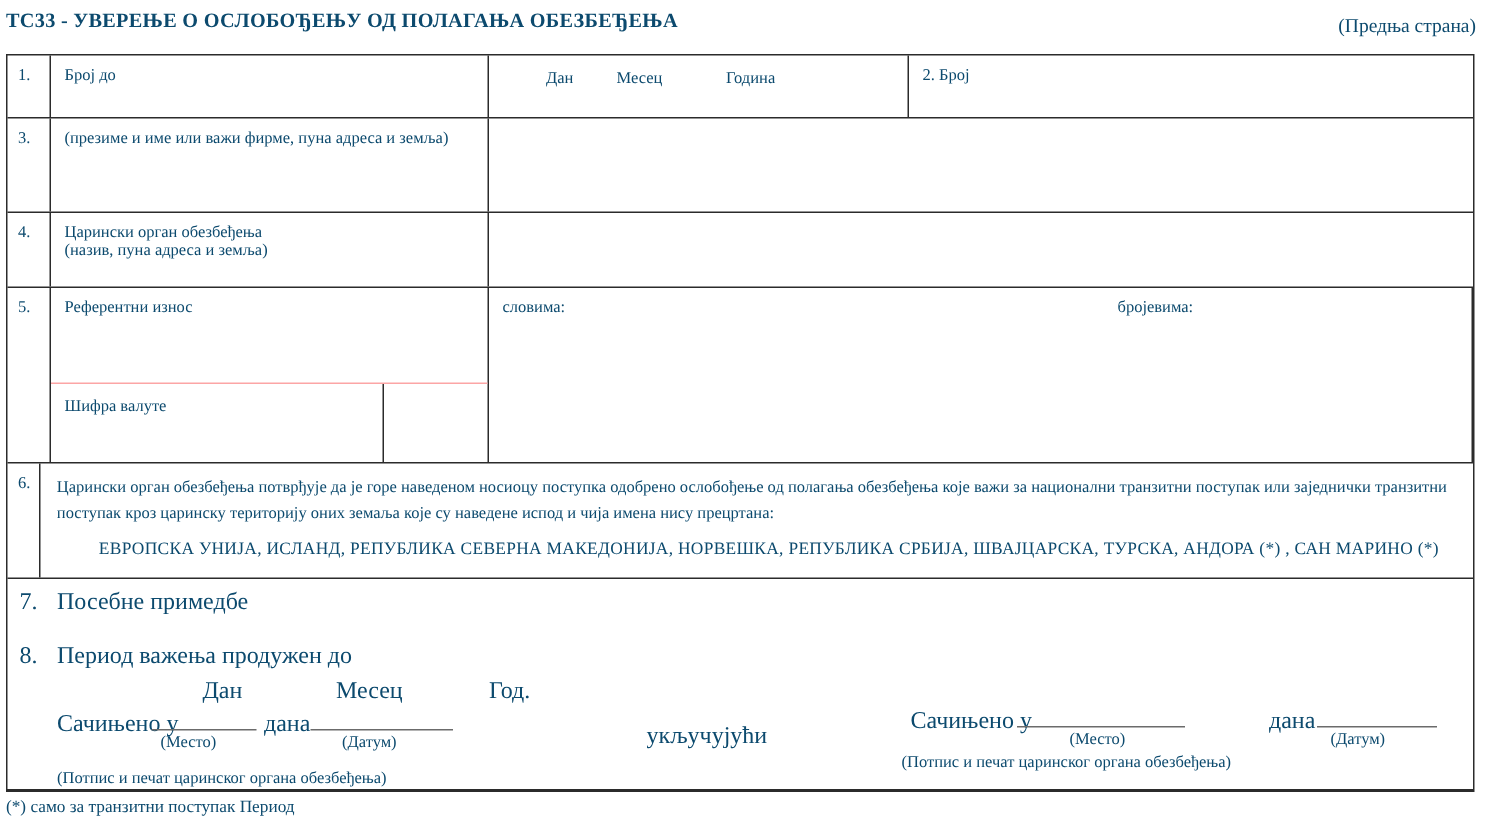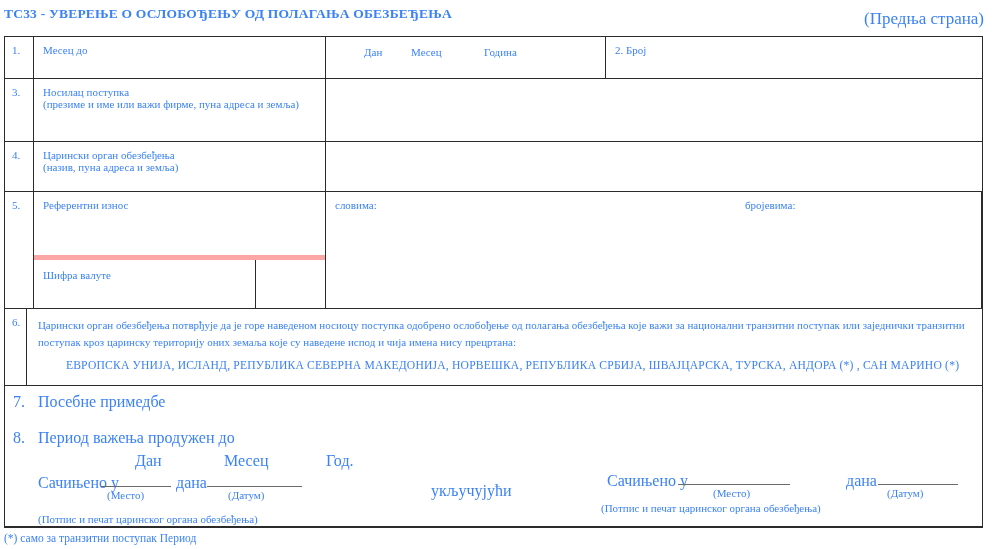--- a/index.html
+++ b/index.html
@@ -1,26 +1,26 @@
 <!DOCTYPE html>
 <html><head>
 <meta charset="utf-8">
 <style>
   * { margin:0; padding:0; box-sizing:border-box; }
   html,body { background:#ffffff; }
   .page {
     position:relative; width:1000px; height:549px; background:#ffffff;
-    font-family:"Liberation Serif","DejaVu Serif",serif; color:#3b82f6;
+    font-family:"Liberation Serif","DejaVu Serif",serif; color:#0c4a6e;
     overflow:hidden;
   }
   .title {
     position:absolute; left:4px; top:6px; font-size:13.5px; font-weight:bold;
     letter-spacing:.2px;
   }
-  .side-note { position:absolute; right:16px; top:9px; font-size:17px;margin-left:36px; }
+  .side-note { position:absolute; right:16px; top:9px; font-size:13px;margin-left:36px; }
 
   .form-table {
     position:absolute; left:4px; top:36px; width:979px; height:492px;
     border:1px solid #2b2b2b; border-bottom-width:2px; background:#fff;
   }
   .trow { display:flex; border-bottom:1px solid #2b2b2b; width:100%; }
   .trow:last-child { border-bottom:none; }
   .cell { position:relative; font-size:11px; }
   .br { border-right:1px solid #2b2b2b; }
   .cnum { width:29px; padding:7px 0 0 7px; }
@@ -34,21 +34,21 @@
 
   .c-label { width:292px; }
   .c-dmy { width:280px; }
   .c-broj5 { width:246px; }
   .flex1 { flex:1 1 auto; }
 
   .dmy-lab { position:absolute; top:9px; white-space:nowrap; }
 
   .sub-currency {
     position:absolute; left:0; right:0; bottom:0; height:53px;
-    border-top:5px solid #fca5a5; display:flex;
+    border-top:1px solid #fca5a5; display:flex;
   }
   .sub-currency .c-cur { width:222px; border-right:1px solid #2b2b2b; padding:9px 8px 0 9px; }
 
   .cert-text { padding:8px 12px 0 11px; font-size:11px; line-height:1.5; }
   .countries { margin-top:7px; font-size:11.6px; letter-spacing:.2px;margin-left:28px; }
 
   .abs { position:absolute; white-space:nowrap; }
   .blank { position:absolute; border-bottom:1px solid #6b6b6b; height:13px; }
   .caption { font-size:11px; }
   .footnote { position:absolute; left:4px; top:532px; font-size:11.5px; }
@@ -58,33 +58,32 @@
 
 <div class="page">
 
   <div class="title">ТС33 - УВЕРЕЊЕ О ОСЛОБОЂЕЊУ ОД ПОЛАГАЊА ОБЕЗБЕЂЕЊА</div>
   <div class="side-note">(Предња страна)</div>
 
   <div class="form-table">
 
     <div class="trow r1">
       <div class="cell cnum br">1.</div>
-      <div class="cell c-label br pad">Месец до</div>
+      <div class="cell c-label br pad">Број до</div>
       <div class="cell c-dmy br">
         <span class="dmy-lab" style="left:38px">Дан</span>
         <span class="dmy-lab" style="left:85px">Месец</span>
         <span class="dmy-lab" style="left:158px">Година</span>
       </div>
       <div class="cell flex1 pad">2. Број</div>
     </div>
 
     <div class="trow r3">
       <div class="cell cnum br">3.</div>
       <div class="cell c-label br pad">
-        <div>Носилац поступка</div>
         <div>(презиме и име или важи фирме, пуна адреса и земља)</div>
       </div>
       <div class="cell flex1"></div>
     </div>
 
     <div class="trow r4">
       <div class="cell cnum br">4.</div>
       <div class="cell c-label br pad">
         <div>Царински орган обезбеђења</div>
         <div>(назив, пуна адреса и земља)</div>

